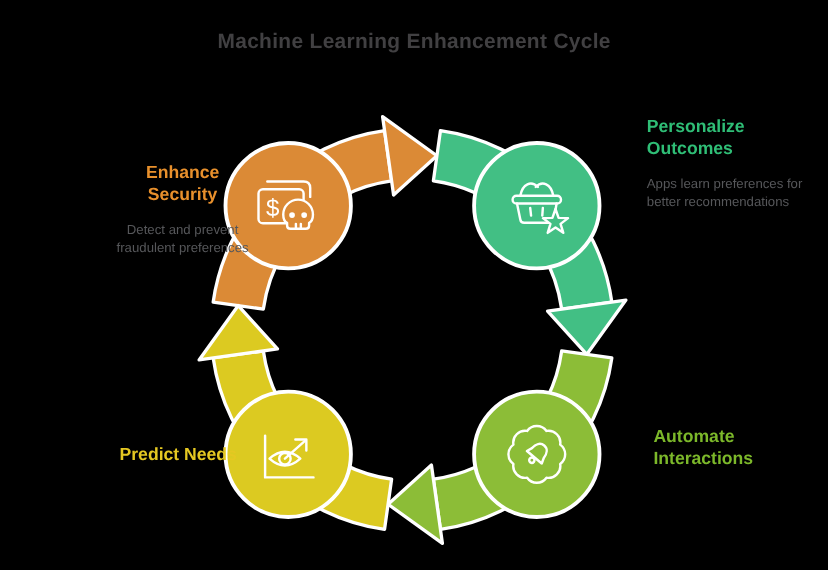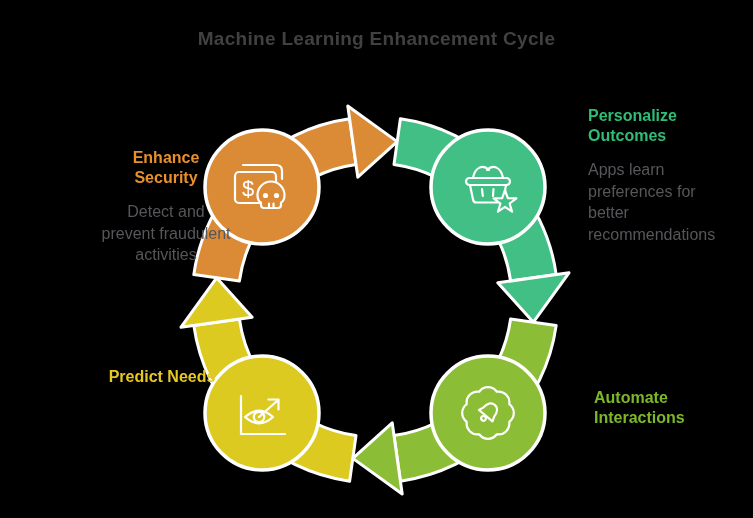--- a/index.html
+++ b/index.html
@@ -13,32 +13,32 @@
   }
   .title{
     position:absolute;top:28px;left:0;width:753px;
     text-align:center;
     font-size:19px;font-weight:700;letter-spacing:.3px;
     color:#414042;
   }
   .cycle-svg{position:absolute;top:0;left:0;}
   .stage-block{position:absolute;}
   .stage-heading{font-size:16px;font-weight:700;line-height:1.22;}
-  .stage-desc{font-size:16px;line-height:1.35;color:#56575A;margin-top:14px;}
+  .stage-desc{font-size:12px;line-height:1.35;color:#56575A;margin-top:14px;}
   .align-right{text-align:center;}
   .align-left{text-align:left;}
   .hc-0{color:#E8902C}
   .hc-1{color:#2FBE76}
   .hc-2{color:#7CB82A}
   .hc-3{color:#E5C822}
   .blk-security{top:148px;right:569px;width:132px;}
   .blk-personalize{top:106px;left:588px;width:150px;}
   .blk-automate{top:388px;left:594px;width:165px;}
   .blk-automate .stage-heading{width:120px;}
-  .blk-predict{top:367px;right:569px;width:140px;}
+  .blk-predict{top:404px;right:569px;width:140px;}
   .blk-personalize .stage-heading{width:130px;}
 </style>
 </head>
 <body>
 
 <div class="canvas">
 
   <div class="title">Machine Learning Enhancement Cycle</div>
 
   <svg class="cycle-svg" width="753" height="518" viewBox="0 0 753 518">
@@ -96,21 +96,21 @@
       <path d="M -21 -17 L -21 21 L 23 21"></path>
       <path d="M -3 4 L 15 -12"></path>
       <path d="M 6.5 -13.5 L 16.5 -13.5 L 16.5 -3.5"></path>
       <path d="M -17 4 Q -3 -8.5 11 4 Q -3 16.5 -17 4 Z"></path>
       <circle cx="-3" cy="4" r="5.2"></circle>
     </g>
   </svg>
 
   <div class="stage-block blk-security align-right">
     <div class="stage-heading hc-0">Enhance Security</div>
-    <div class="stage-desc">Detect and prevent fraudulent activities</div>
+    <div class="stage-desc">Detect and prevent fraudulent preferences</div>
   </div>
 
   <div class="stage-block blk-personalize align-left">
     <div class="stage-heading hc-1">Personalize Outcomes</div>
     <div class="stage-desc">Apps learn preferences for better recommendations</div>
   </div>
 
   <div class="stage-block blk-automate align-left">
     <div class="stage-heading hc-2">Automate Interactions</div>
   </div>

